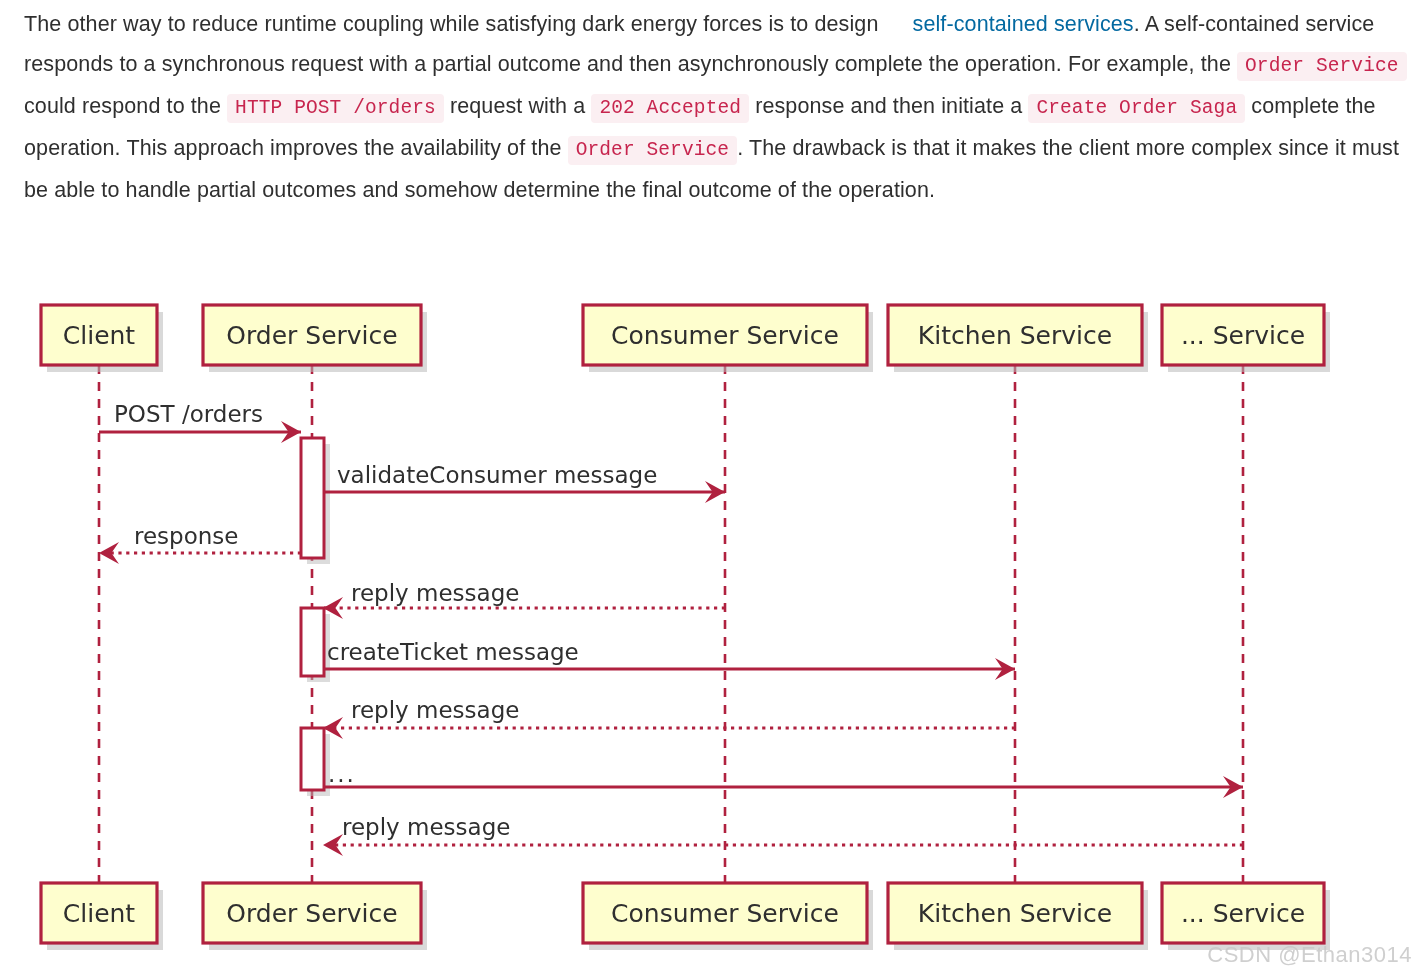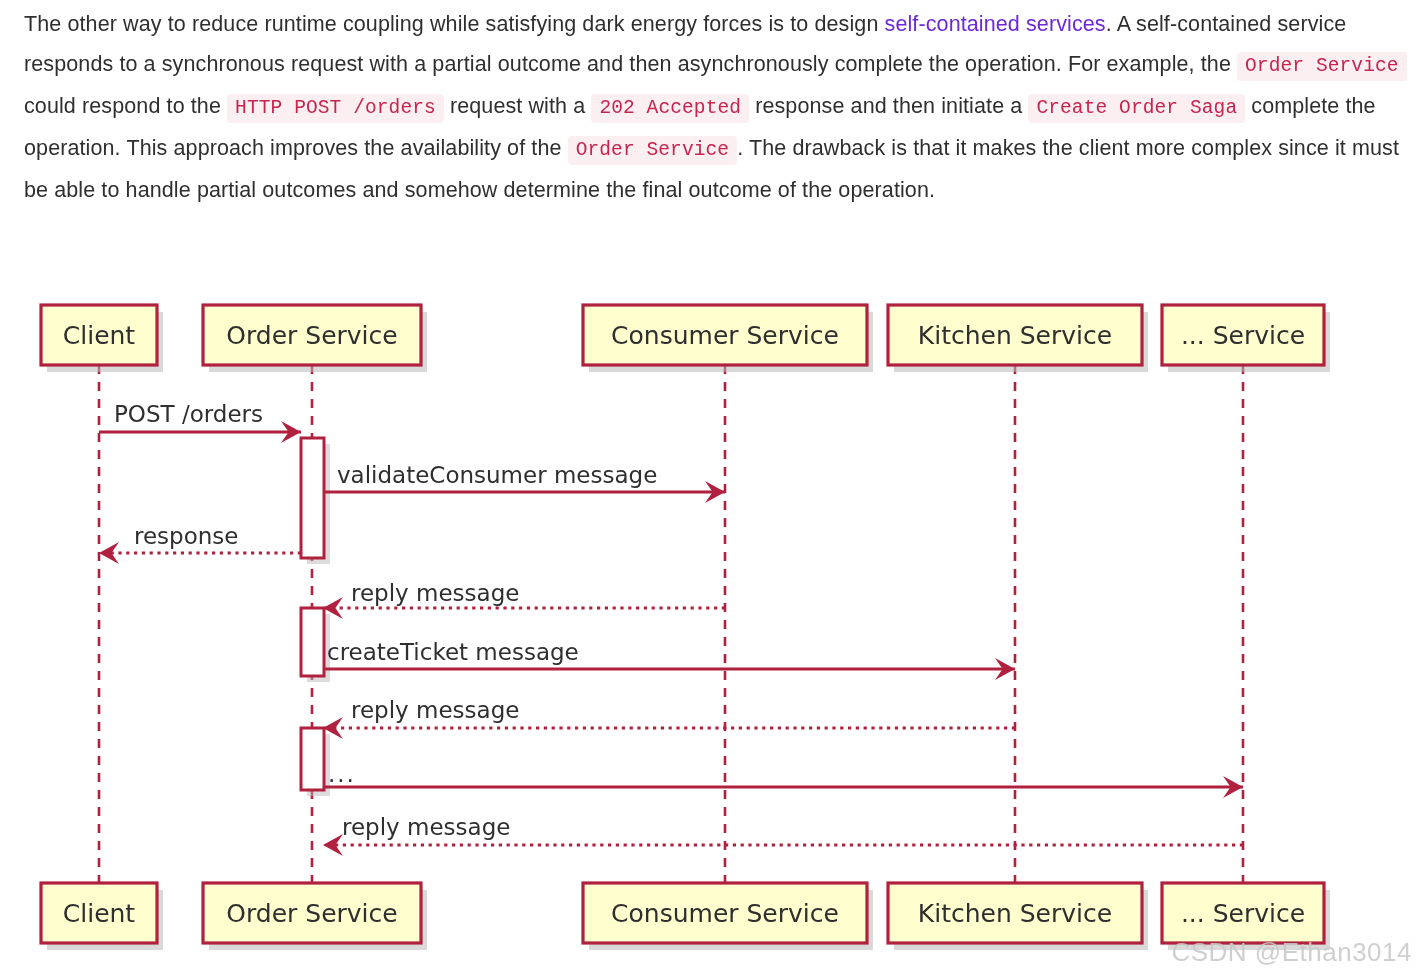--- a/index.html
+++ b/index.html
@@ -21,22 +21,23 @@
     position: absolute;
     left: 24px;
     top: 4px;
     width: 1400px;
     font-size: 21.5px;
     line-height: 40px;
     color: #2f2f2f;
     letter-spacing: 0.005em;
   }
   #prose .lnk {
-    color: #6d28d9;
+    color: #0369a1;
     text-decoration: none;
+    margin-left: 28px;
   }
   #prose code, .codechip {
     font-family: "Liberation Mono", "DejaVu Sans Mono", monospace;
     font-size: 19.5px;
     color: #c7254e;
     background: #fbeff2;
     border-radius: 4px;
     padding: 3px 8px 4px 8px;
     white-space: nowrap;
   }
@@ -97,21 +98,21 @@
     fill: #2f2f2f;
     letter-spacing: 2px;
   }
 
   
   #watermark {
     position: absolute;
     right: 16px;
     bottom: 8px;
     font-family: "Liberation Sans", sans-serif;
-    font-size: 26px;
+    font-size: 22px;
     color: #c9c9c9;
     opacity: 0.88;
     letter-spacing: 0.5px;
     white-space: nowrap;
   }
 </style>
 </head>
 <body>
 
 <div id="prose">

